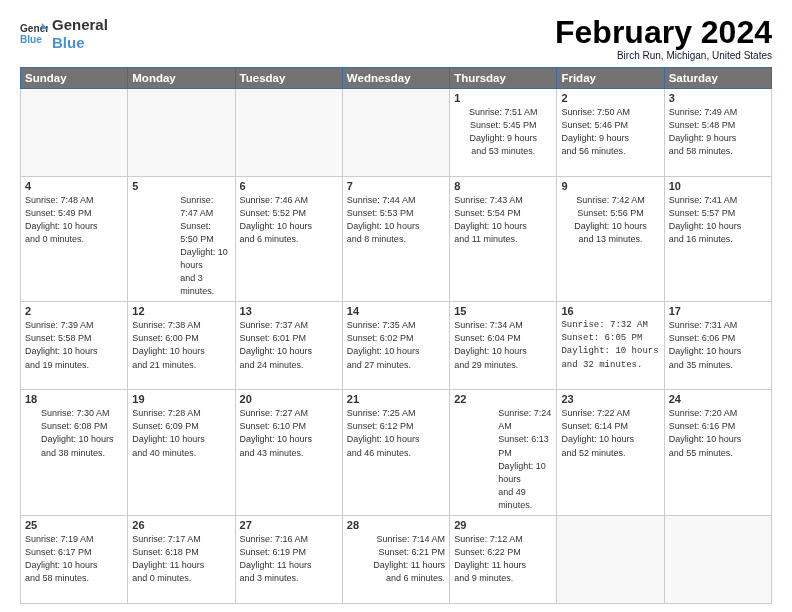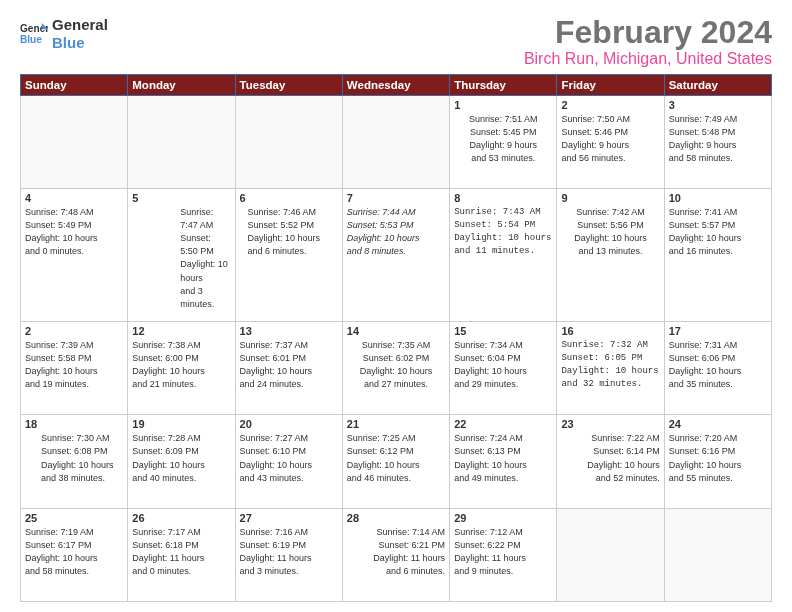--- a/index.html
+++ b/index.html
@@ -31,36 +31,36 @@
     .logo-icon {
       width: 28px;
       height: 28px;
     }
     .title-block {
       text-align: right;
     }
     .calendar-title {
       font-size: 32px;
       font-weight: bold;
-      color: #737373;
+      color: #000000;
       line-height: 1;
     }
     .calendar-subtitle {
-      font-size: 16px;
-      color: #ec4899;
+      font-size: 10px;
+      color: #0f172a;
       margin-top: 2px;
     }
     .calendar-table {
       width: 100%;
       border-collapse: collapse;
       flex: 1;
       table-layout: fixed;
     }
     .calendar-table thead th {
-      background-color: #7f1d1d;
+      background-color: #737373;
       color: #fff;
       font-size: 11.5px;
       font-weight: bold;
       padding: 4px 4px;
       text-align: left;
       border: 1px solid #3a6aaa;
     }
     .calendar-table tbody td {
       border: 1px solid #ccc;
       vertical-align: top;
@@ -156,35 +156,35 @@
           </td>
           <td>
             <div class="day-number">5</div>
             <div class="day-info" style="white-space: pre-line; margin-left: 48px;">Sunrise: 7:47 AM
 Sunset: 5:50 PM
 Daylight: 10 hours
 and 3 minutes.</div>
           </td>
           <td>
             <div class="day-number">6</div>
-            <div class="day-info" style="white-space: pre-line; margin-left: 8px;">Sunrise: 7:46 AM
+            <div class="day-info" style="white-space: pre-line;">Sunrise: 7:46 AM
 Sunset: 5:52 PM
 Daylight: 10 hours
 and 6 minutes.</div>
           </td>
           <td>
             <div class="day-number">7</div>
-            <div class="day-info" style="white-space: pre-line; font-style: italic;">Sunrise: 7:44 AM
+            <div class="day-info" style="white-space: pre-line;">Sunrise: 7:44 AM
 Sunset: 5:53 PM
 Daylight: 10 hours
 and 8 minutes.</div>
           </td>
           <td>
             <div class="day-number">8</div>
-            <div class="day-info" style="white-space: pre-line; font-family: Liberation Mono, monospace;">Sunrise: 7:43 AM
+            <div class="day-info" style="white-space: pre-line;">Sunrise: 7:43 AM
 Sunset: 5:54 PM
 Daylight: 10 hours
 and 11 minutes.</div>
           </td>
           <td>
             <div class="day-number">9</div>
             <div class="day-info" style="white-space: pre-line; text-align: center;">Sunrise: 7:42 AM
 Sunset: 5:56 PM
 Daylight: 10 hours
 and 13 minutes.</div>
@@ -214,21 +214,21 @@
           </td>
           <td>
             <div class="day-number">13</div>
             <div class="day-info" style="white-space: pre-line;">Sunrise: 7:37 AM
 Sunset: 6:01 PM
 Daylight: 10 hours
 and 24 minutes.</div>
           </td>
           <td>
             <div class="day-number">14</div>
-            <div class="day-info" style="white-space: pre-line; text-align: center;">Sunrise: 7:35 AM
+            <div class="day-info" style="white-space: pre-line;">Sunrise: 7:35 AM
 Sunset: 6:02 PM
 Daylight: 10 hours
 and 27 minutes.</div>
           </td>
           <td>
             <div class="day-number">15</div>
             <div class="day-info" style="white-space: pre-line;">Sunrise: 7:34 AM
 Sunset: 6:04 PM
 Daylight: 10 hours
 and 29 minutes.</div>
@@ -272,28 +272,28 @@
           </td>
           <td>
             <div class="day-number">21</div>
             <div class="day-info" style="white-space: pre-line;">Sunrise: 7:25 AM
 Sunset: 6:12 PM
 Daylight: 10 hours
 and 46 minutes.</div>
           </td>
           <td>
             <div class="day-number">22</div>
-            <div class="day-info" style="white-space: pre-line;">Sunrise: 7:24 AM
+            <div class="day-info" style="white-space: pre-line; margin-left: 44px;">Sunrise: 7:24 AM
 Sunset: 6:13 PM
 Daylight: 10 hours
 and 49 minutes.</div>
           </td>
           <td>
             <div class="day-number">23</div>
-            <div class="day-info" style="white-space: pre-line; text-align: right;">Sunrise: 7:22 AM
+            <div class="day-info" style="white-space: pre-line;">Sunrise: 7:22 AM
 Sunset: 6:14 PM
 Daylight: 10 hours
 and 52 minutes.</div>
           </td>
           <td>
             <div class="day-number">24</div>
             <div class="day-info" style="white-space: pre-line;">Sunrise: 7:20 AM
 Sunset: 6:16 PM
 Daylight: 10 hours
 and 55 minutes.</div>

